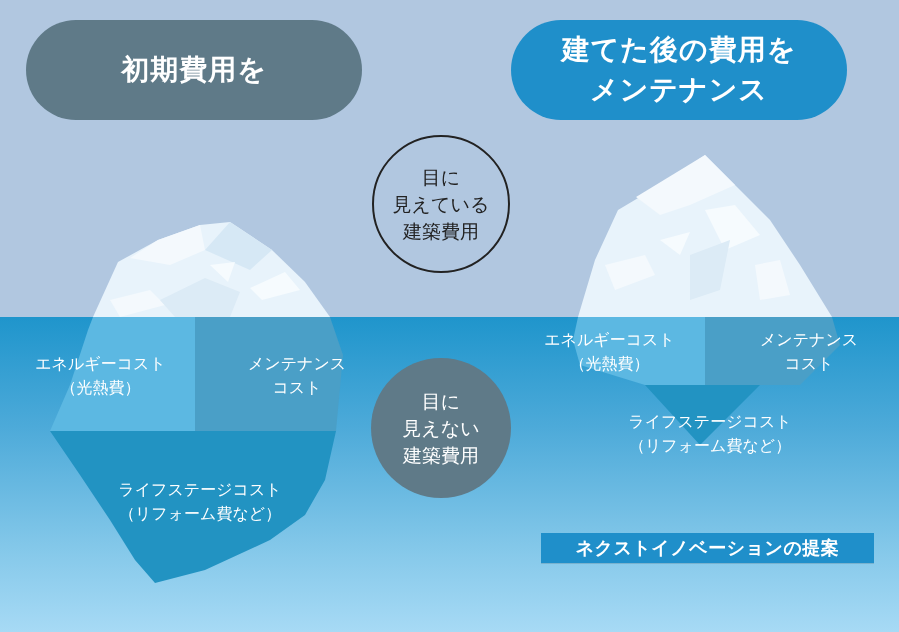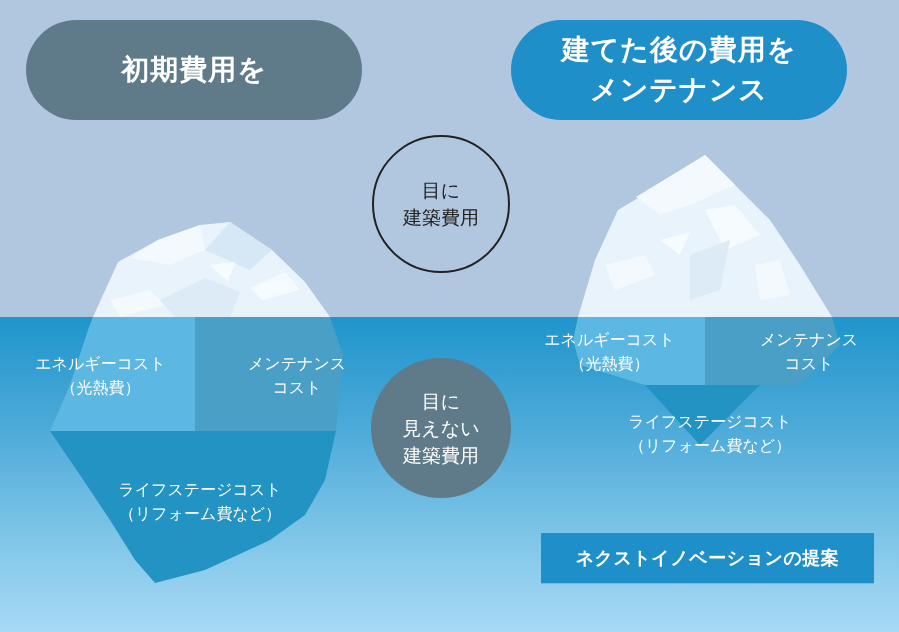--- a/index.html
+++ b/index.html
@@ -45,21 +45,21 @@
     .circle-hidden {
       left: 371px; top: 358px; width: 140px; height: 140px;
       background: #5f7a88; color: #fff;
     }
 
     .label {
       position: absolute; color: #fff; font-size: 16px; line-height: 24px;
       text-align: center; white-space: nowrap;
     }
     .badge {
-      position: absolute; left: 541px; top: 533px; width: 333px; height: 50px;
+      position: absolute; left: 541px; top: 533px; width: 333px; height: 30px;
       background: #1f8fca; color: #fff; font-weight: bold; font-size: 18px;
       display: flex; align-items: center; justify-content: center;
       letter-spacing: 0.5px;
       box-shadow: 0 1px 0 rgba(0,0,0,0.12);
     }
   </style>
 </head>
 <body>
 
 <div class="sky"></div>
@@ -100,20 +100,21 @@
   <span>初期費用を</span>
 </div>
 
 <div class="pill pill-right">
   <span>建てた後の費用を</span>
   <span>メンテナンス</span>
 </div>
 
 <div class="circle circle-visible">
   <span>目に</span>
+  <span>見えている</span>
   <span>建築費用</span>
 </div>
 
 <div class="circle circle-hidden">
   <span>目に</span>
   <span>見えない</span>
   <span>建築費用</span>
 </div>
 
 <div class="label" style="left:18px; top:352px; width:165px;">

